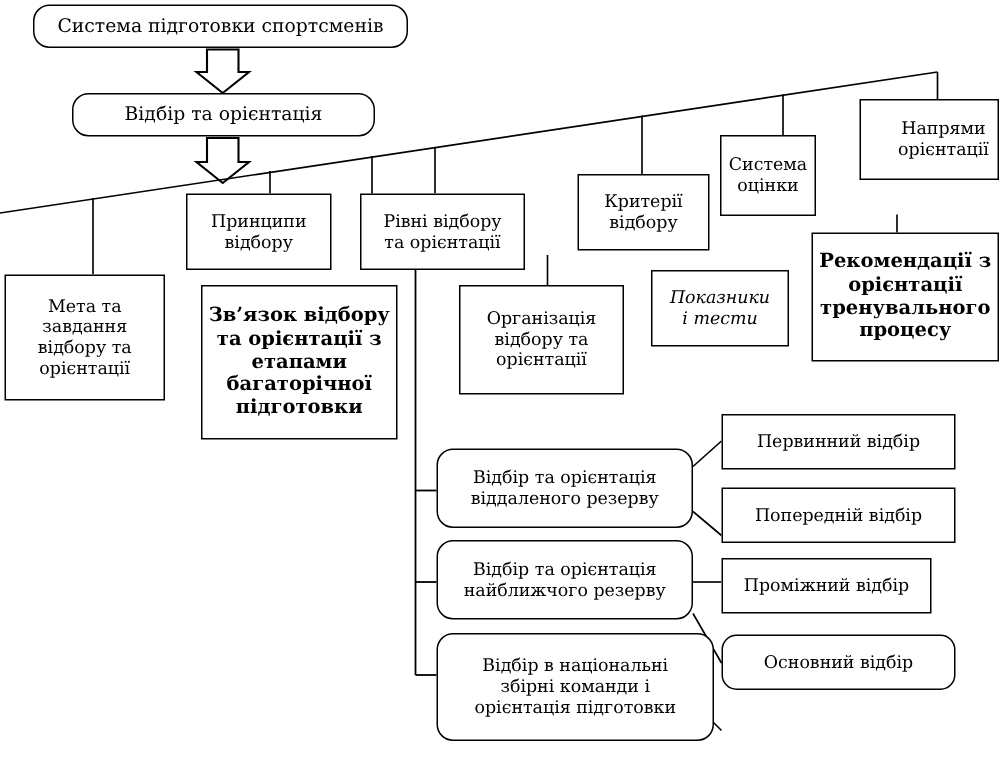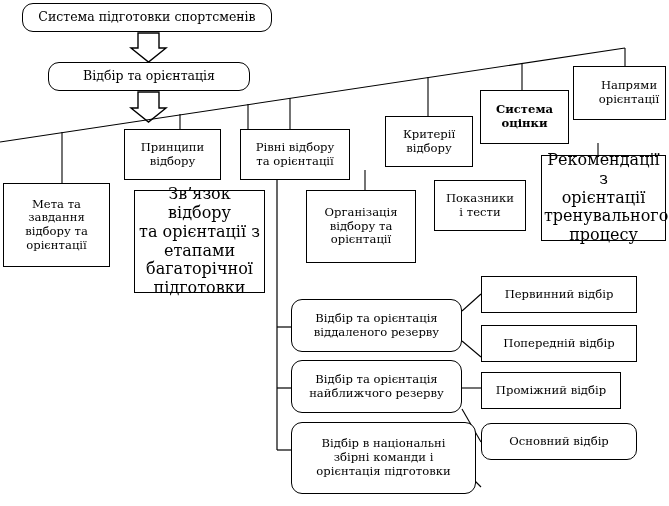--- a/index.html
+++ b/index.html
@@ -41,21 +41,21 @@
   .node-box.rounded {
     border-radius: 11px;
   }
   .node-label {
     display: block;
     width: 100%;
     white-space: pre-line;
   }
   .fs13 { font-size: 12.5px; }
   .fs12 { font-size: 11.6px; }
-  .fs11 { font-size: 16px; }
+  .fs11 { font-size: 13px; font-weight: bold; }
 </style>
 </head>
 <body>
 
 <div id="diagram-root">
 
   <svg id="diagram-svg" viewBox="0 0 669 506" xmlns="http://www.w3.org/2000/svg">
 
     <g>
       <path d="M 138,33 L 159,33 L 159,48 L 166,48 L 148.5,62 L 131,48 L 138,48 Z" fill="#ffffff" stroke="#000000" stroke-width="1.4" stroke-linejoin="miter"></path>
@@ -140,26 +140,26 @@
     <span class="node-label">Організація
 відбору та
 орієнтації</span>
   </div>
 
   <div class="node-box fs12" style="left:385px; top:116px; width:88px; height:51px;">
     <span class="node-label">Критерії
 відбору</span>
   </div>
 
-  <div class="node-box fs12" style="left:434px; top:180px; width:92px; height:51px;">
+  <div class="node-box fs12" style="left:434px; top:180px; width:92px; height:51px;font-style:italic;">
     <span class="node-label">Показники
 і тести</span>
   </div>
 
-  <div class="node-box fs12" style="left:480px; top:90px; width:89px; height:54px;font-weight:bold;">
+  <div class="node-box fs12" style="left:480px; top:90px; width:64px; height:54px;">
     <span class="node-label">Система
 оцінки</span>
   </div>
 
   <div class="node-box fs12" style="left:573px; top:66px; width:93px; height:54px;padding-left:21px;">
     <span class="node-label">Напрями
 орієнтації</span>
   </div>
 
   <div class="node-box fs11" style="left:541px; top:155px; width:125px; height:86px;">

